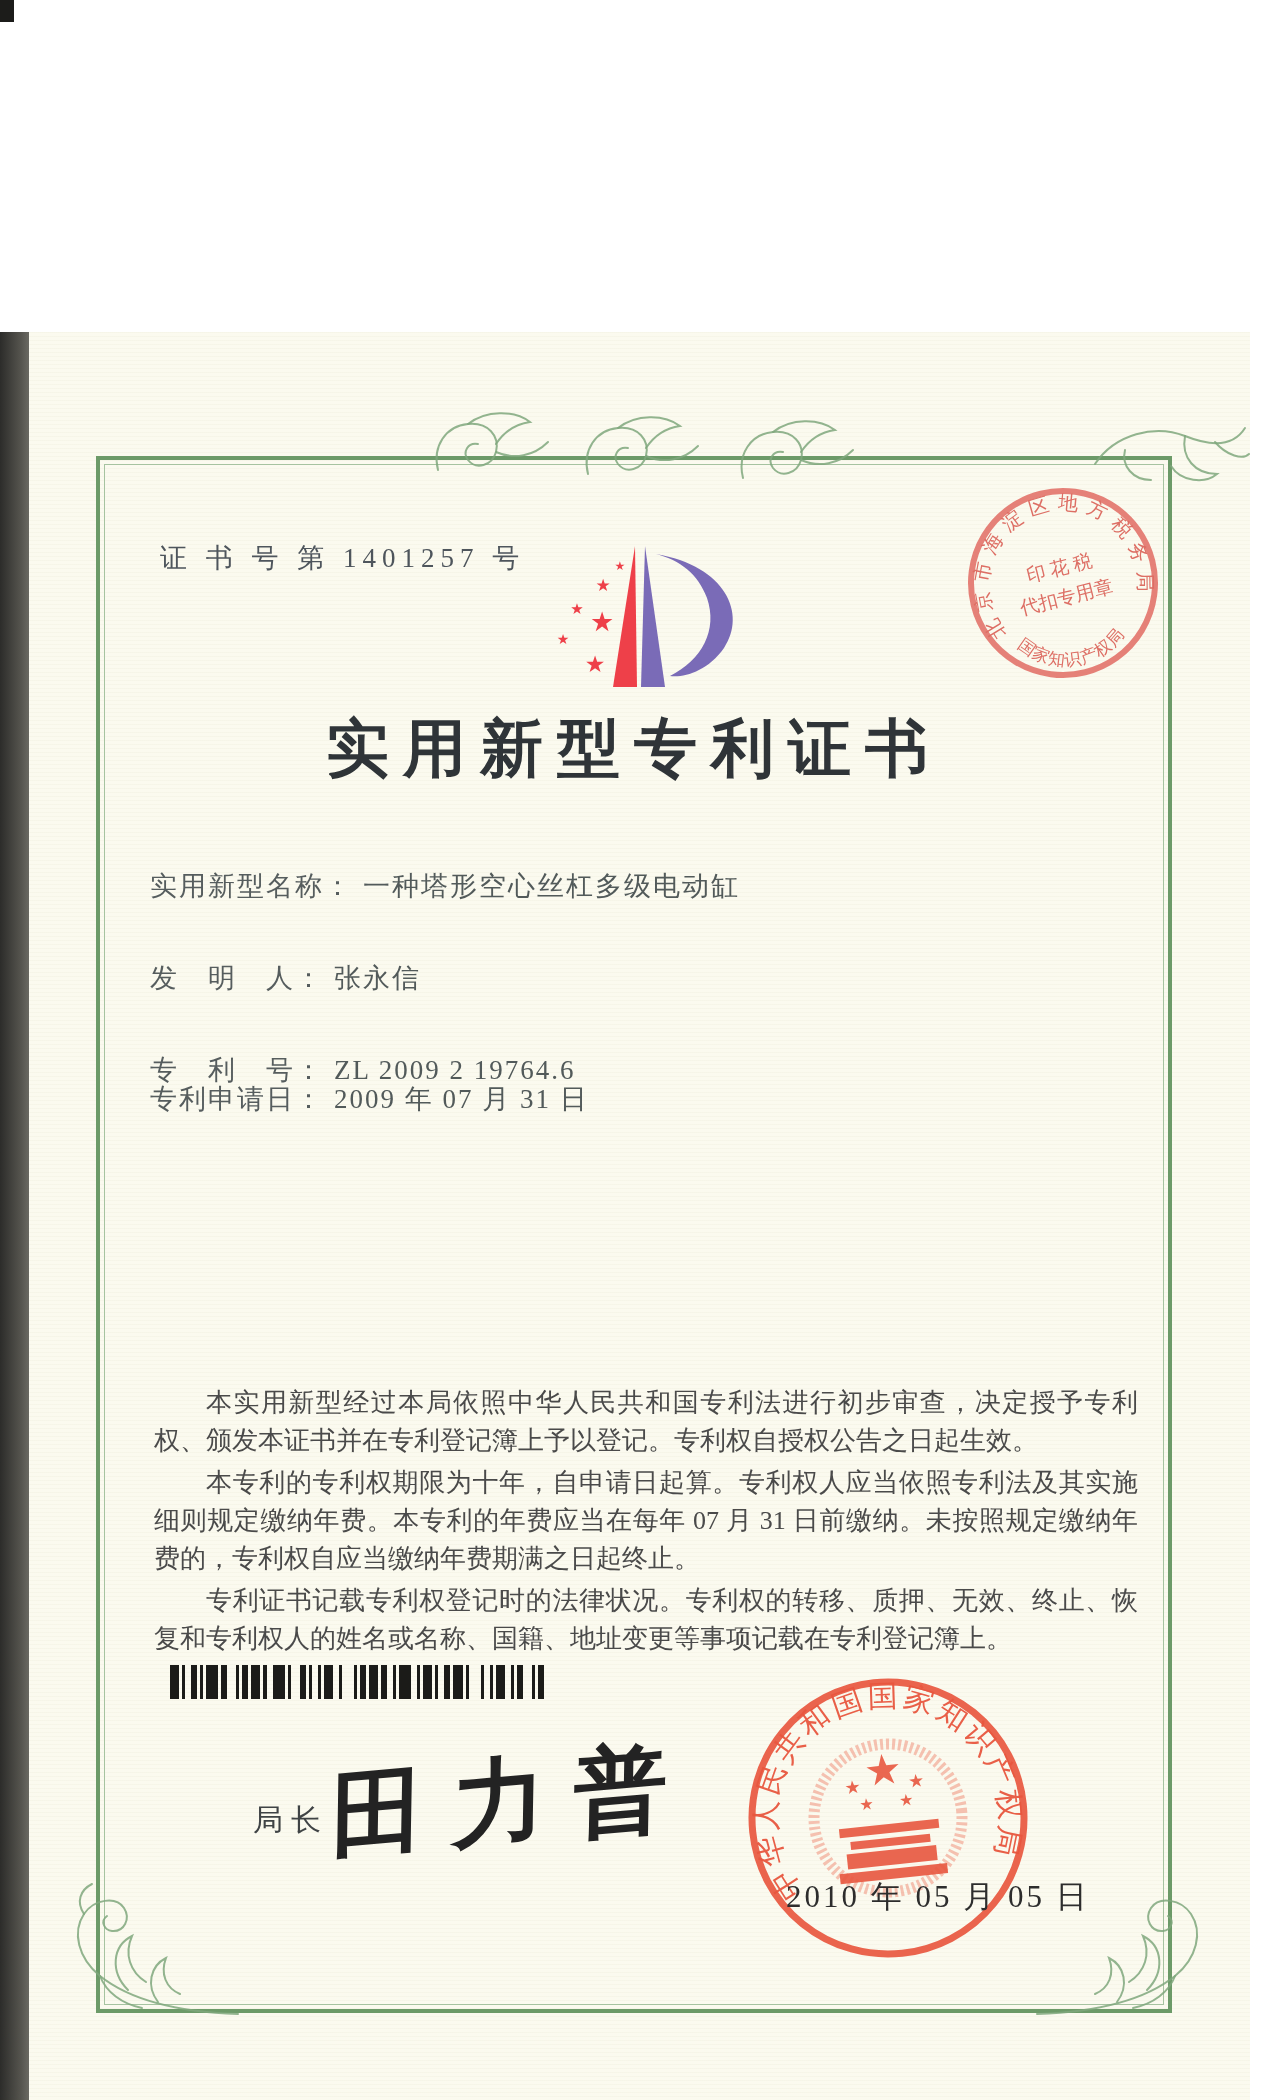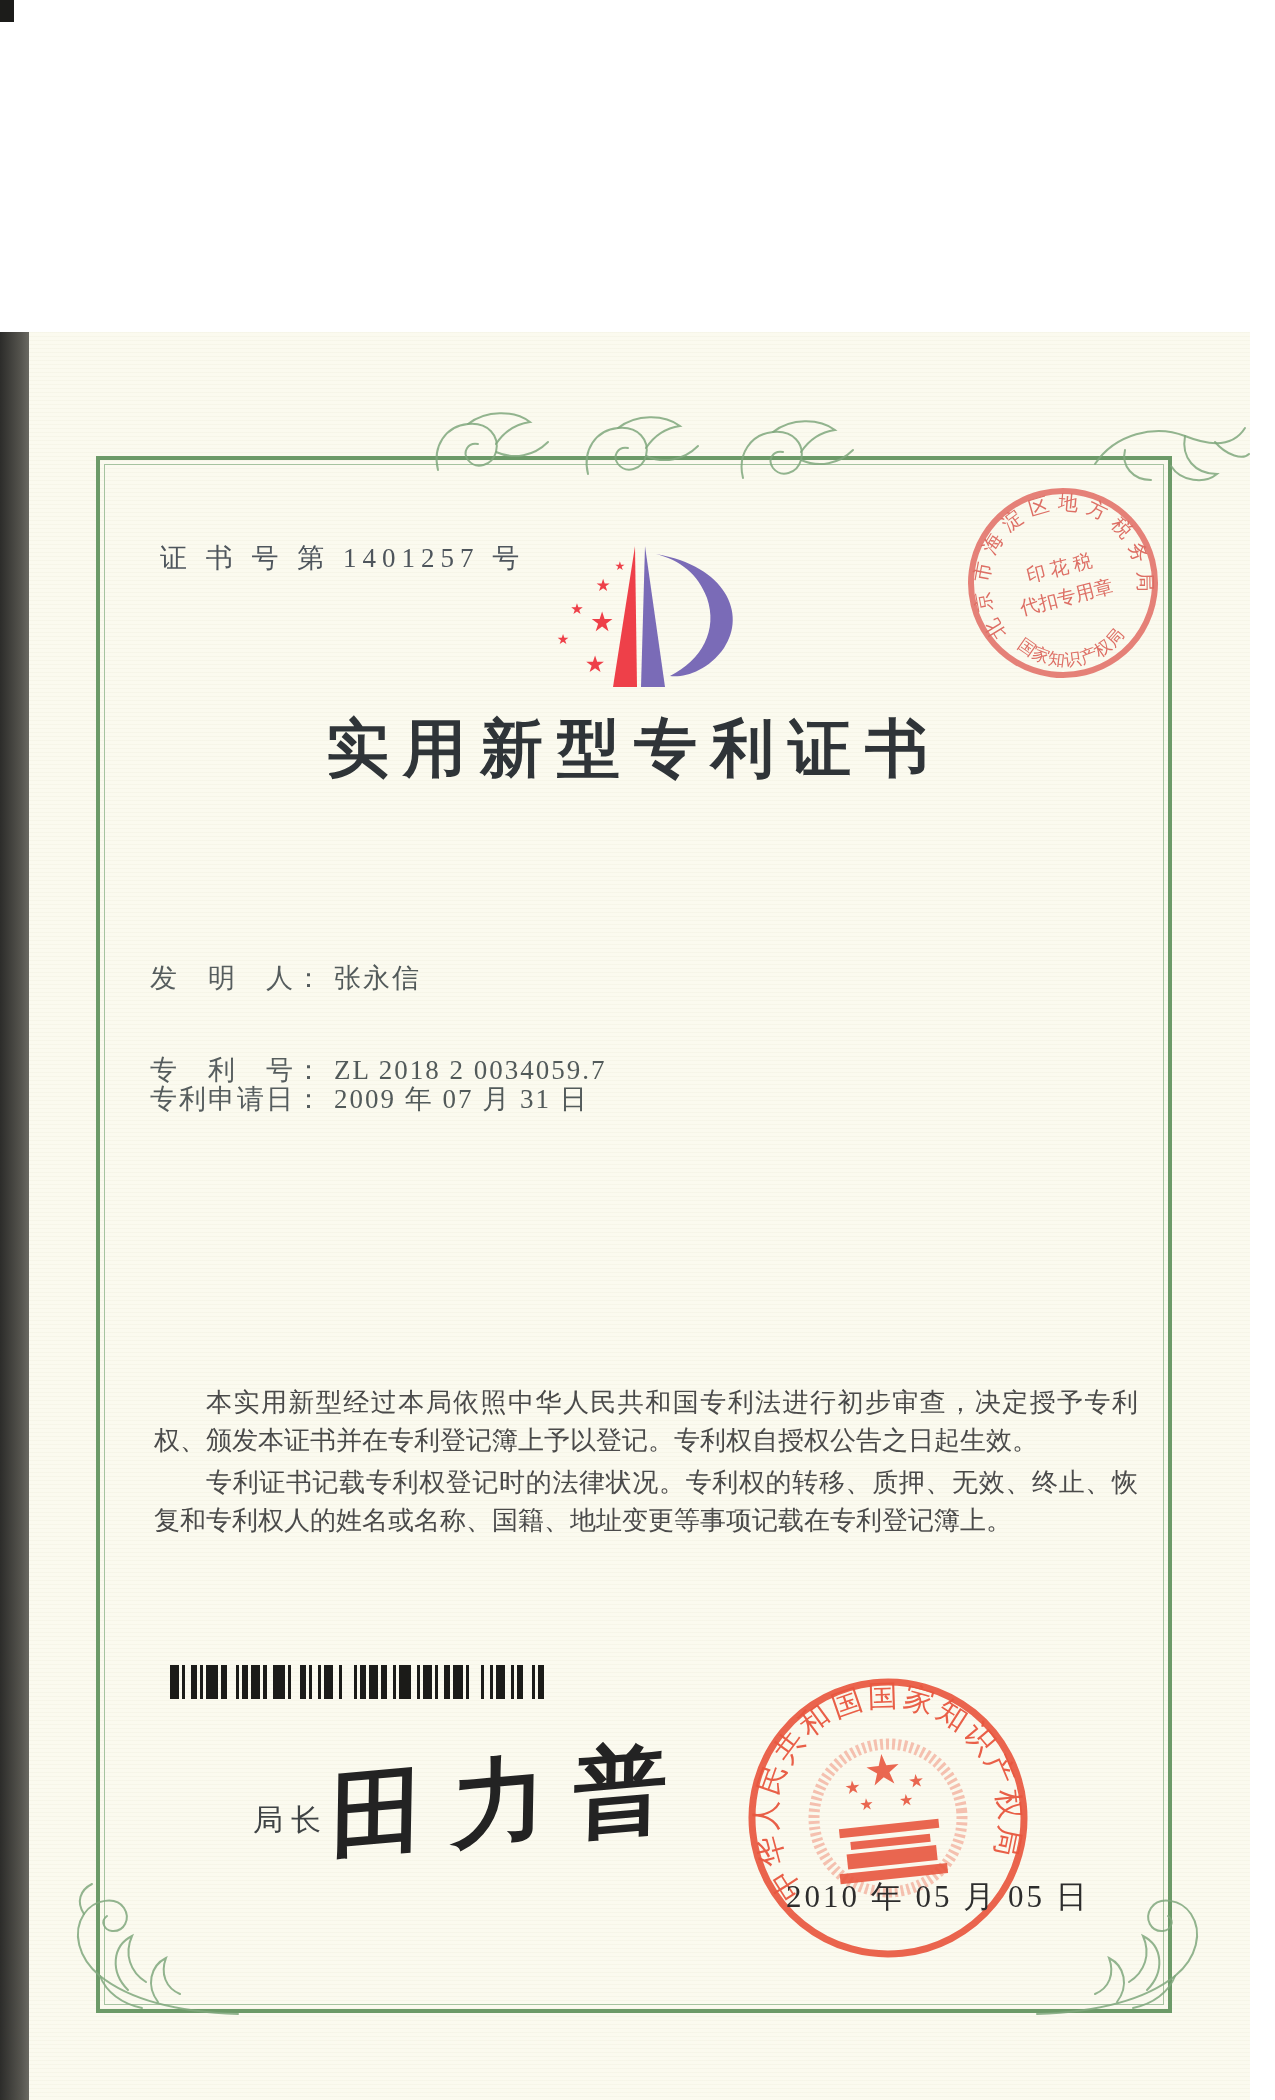--- a/index.html
+++ b/index.html
@@ -117,32 +117,36 @@
       <text font-size="17" fill="#dd6e64" letter-spacing="2">
         <textPath href="#stampArcBottom" xlink:href="#stampArcBottom" startOffset="2" textLength="124" lengthAdjust="spacing">国家知识产权局</textPath>
       </text>
       <text x="101" y="92" font-size="19" fill="#dd6e64" text-anchor="middle">印 花 税</text>
       <text x="101" y="122" font-size="19" fill="#dd6e64" text-anchor="middle">代扣专用章</text>
     </svg>
   </div>
 
   <div class="abs" id="title">实用新型专利证书</div>
 
+  <div class="abs field-row" id="row-0">
+    <span>实用新型名称：</span><span class="val">一种塔形空心丝杠多级电动缸</span>
+  </div>
   <div class="abs field-row" id="row-1">
     <span>发　明　人：</span><span class="val">张永信</span>
   </div>
   <div class="abs field-row" id="row-2">
-    <span>专　利　号：</span><span class="val">ZL 2018 2 0034059.7</span>
+    <span>专　利　号：</span><span class="val">ZL 2009 2 19764.6</span>
   </div>
   <div class="abs field-row" id="row-3">
     <span>专利申请日：</span><span class="val">2009 年 07 月 31 日</span>
   </div>
 
   <div class="abs" id="body-text">
     <p>本实用新型经过本局依照中华人民共和国专利法进行初步审查，决定授予专利权、颁发本证书并在专利登记簿上予以登记。专利权自授权公告之日起生效。</p>
+    <p>本专利的专利权期限为十年，自申请日起算。专利权人应当依照专利法及其实施细则规定缴纳年费。本专利的年费应当在每年 07 月 31 日前缴纳。未按照规定缴纳年费的，专利权自应当缴纳年费期满之日起终止。</p>
     <p>专利证书记载专利权登记时的法律状况。专利权的转移、质押、无效、终止、恢复和专利权人的姓名或名称、国籍、地址变更等事项记载在专利登记簿上。</p>
   </div>
 
   <div class="abs" id="barcode">
       <div class="b" style="width: 9.048px;"></div>
       <div class="g" style="width: 3.016px;"></div>
       <div class="b" style="width: 3.016px;"></div>
       <div class="g" style="width: 6.032px;"></div>
       <div class="b" style="width: 6.032px;"></div>
       <div class="g" style="width: 3.016px;"></div>

